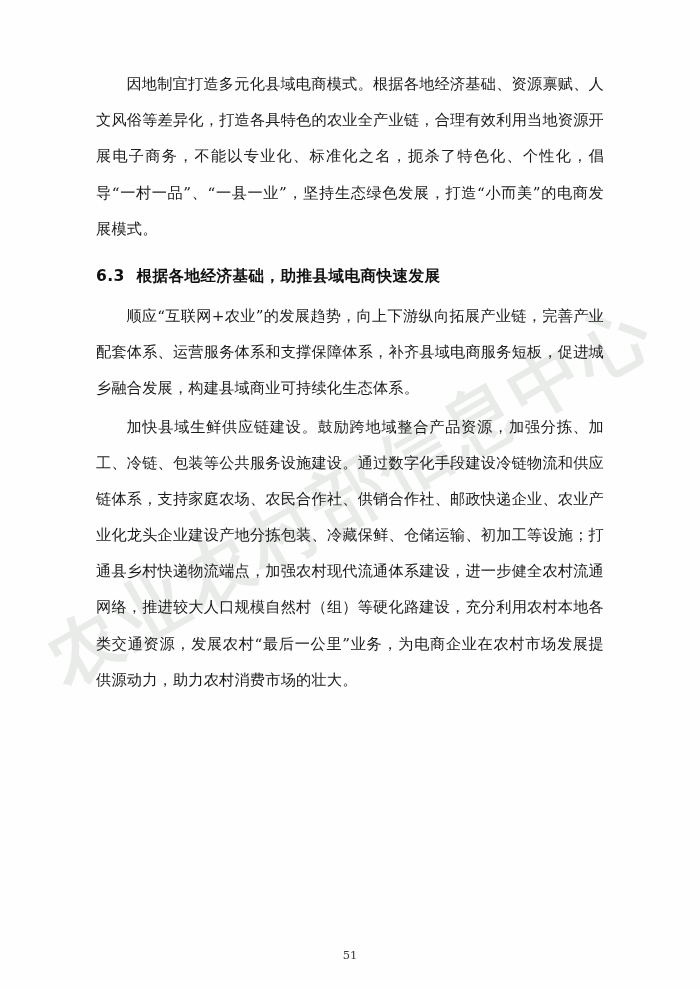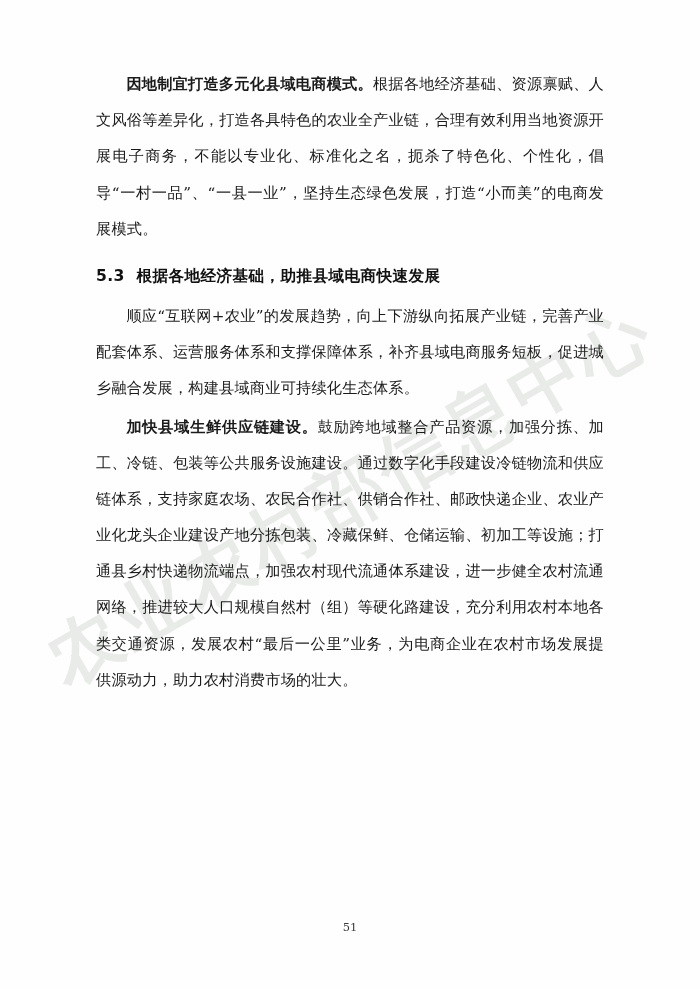--- a/index.html
+++ b/index.html
@@ -43,57 +43,57 @@
     line-height: 2.38;
     color: #1b1b1b;
     text-align: justify;
     text-justify: inter-ideograph;
     letter-spacing: 0.2px;
   }
   p.indent {
     text-indent: 2em;
   }
   .lead {
-    font-weight: 700;
+    font-weight: 400;
   }
   h2 {
     margin: 14px 0 6px 0;
     font-family: "DejaVu Sans", "Liberation Sans", sans-serif;
     font-size: 15.6px;
     font-weight: 700;
     line-height: 2.0;
     color: #111111;
     letter-spacing: 0.4px;
   }
   .block {
     margin-top: 2px;
   }
   .pagenum {
     position: absolute;
     left: 0;
     right: 0;
-    top: 920px;
+    top: 948px;
     text-align: center;
     font-family: "DejaVu Serif", "Liberation Serif", serif;
     font-size: 11.5px;
     color: #3a3a3a;
   }
 </style>
 </head>
 <body>
 
 <div class="page">
 
   <div class="watermark">农业农村部信息中心</div>
 
   <div class="content">
 
     <p class="indent"><span class="lead">因地制宜打造多元化县域电商模式。</span><span>根据各地经济基础、资源禀赋、人文风俗等差异化，打造各具特色的农业全产业链，合理有效利用当地资源开展电子商务，不能以专业化、标准化之名，扼杀了特色化、个性化，倡导“一村一品”、“一县一业”，坚持生态绿色发展，打造“小而美”的电商发展模式。</span></p>
 
-    <h2><span>5.3</span>&nbsp;&nbsp;<span>根据各地经济基础，助推县域电商快速发展</span></h2>
+    <h2><span>6.3</span>&nbsp;&nbsp;<span>根据各地经济基础，助推县域电商快速发展</span></h2>
 
     <p class="indent block"><span>顺应“互联网+农业”的发展趋势，向上下游纵向拓展产业链，完善产业配套体系、运营服务体系和支撑保障体系，补齐县域电商服务短板，促进城乡融合发展，构建县域商业可持续化生态体系。</span></p>
 
     <p class="indent block"><span class="lead">加快县域生鲜供应链建设。</span><span>鼓励跨地域整合产品资源，加强分拣、加工、冷链、包装等公共服务设施建设。通过数字化手段建设冷链物流和供应链体系，支持家庭农场、农民合作社、供销合作社、邮政快递企业、农业产业化龙头企业建设产地分拣包装、冷藏保鲜、仓储运输、初加工等设施；打通县乡村快递物流端点，加强农村现代流通体系建设，进一步健全农村流通网络，推进较大人口规模自然村（组）等硬化路建设，充分利用农村本地各类交通资源，发展农村“最后一公里”业务，为电商企业在农村市场发展提供源动力，助力农村消费市场的壮大。</span></p>
 
   </div>
 
   <div class="pagenum">51</div>
 
 </div>

